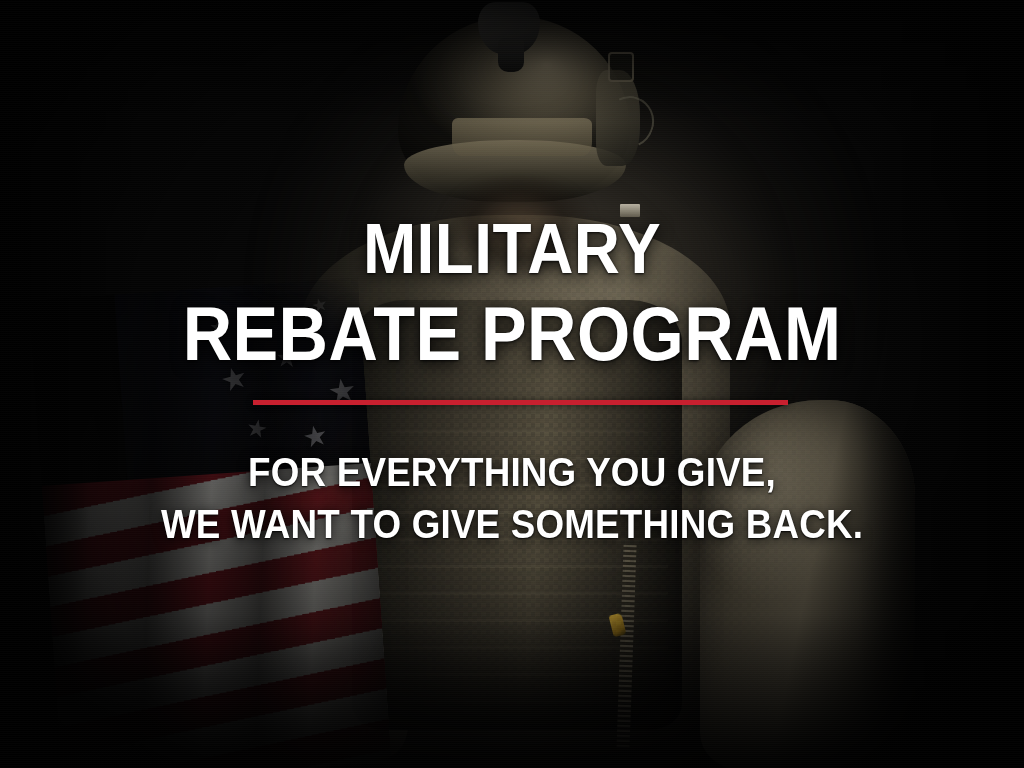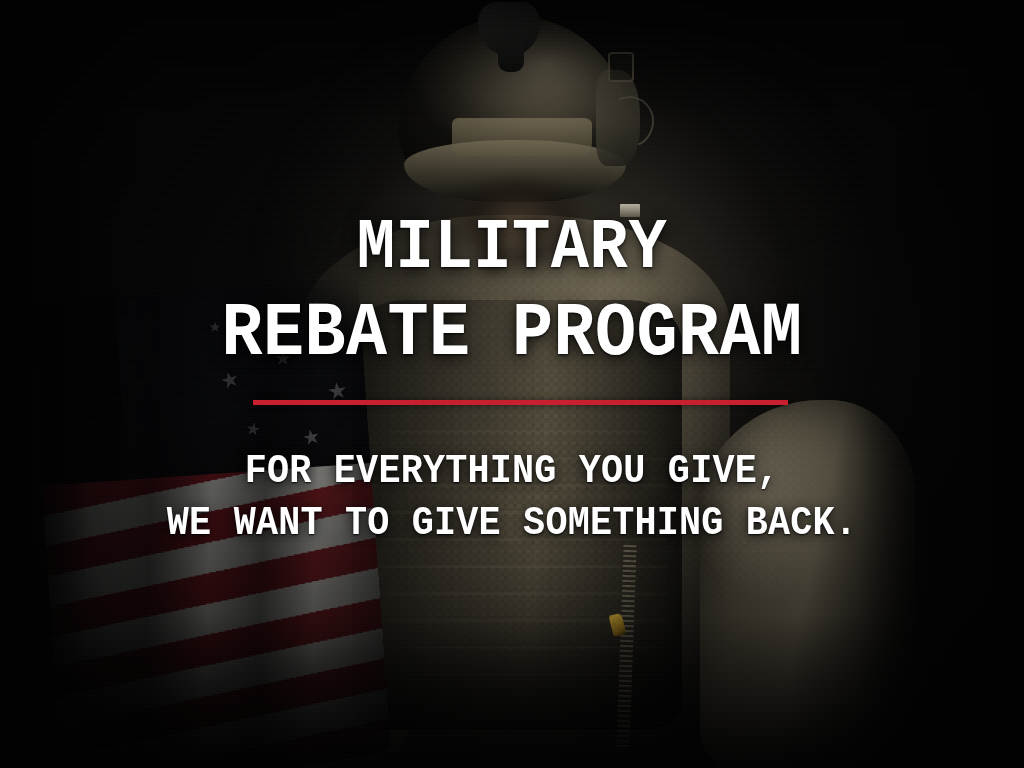--- a/index.html
+++ b/index.html
@@ -7,21 +7,21 @@
     margin: 0;
     padding: 0;
     background: #000;
   }
   #poster {
     position: relative;
     width: 1024px;
     height: 768px;
     overflow: hidden;
     background: #060606;
-    font-family: Liberation Mono, monospace;
+    font-family: Liberation Sans, sans-serif;
     user-select: none;
   }
 
   
   .photo-layer {
     position: absolute;
     inset: 0;
     overflow: hidden;
   }
 

